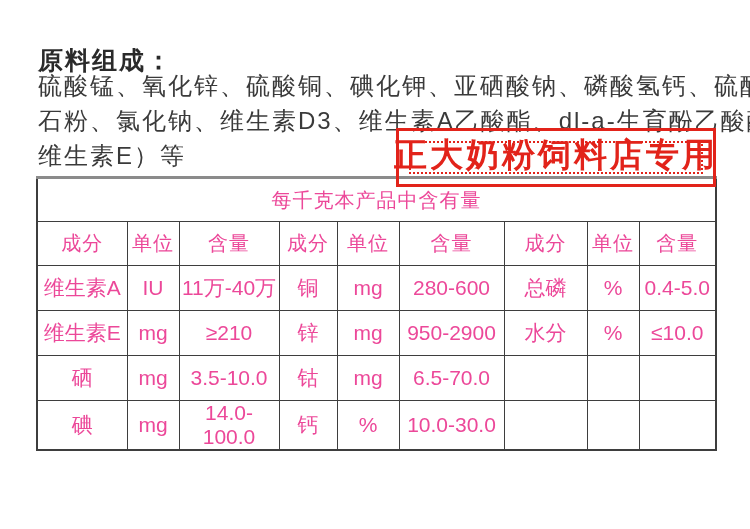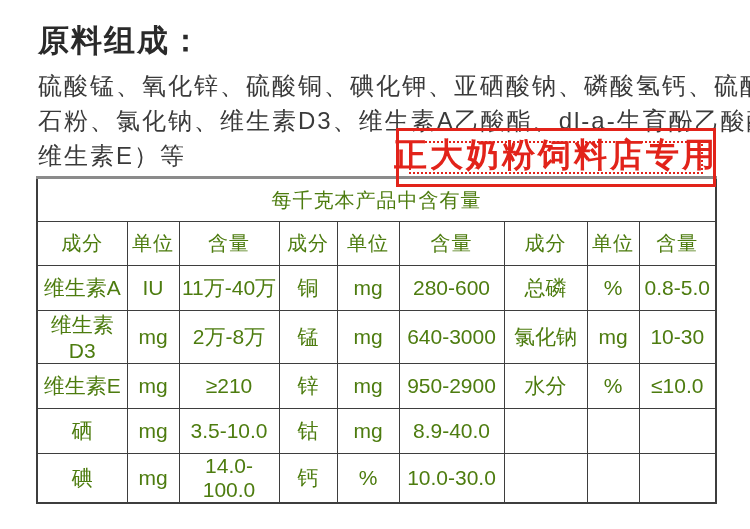--- a/index.html
+++ b/index.html
@@ -4,37 +4,37 @@
 <style>
   * { margin:0; padding:0; box-sizing:border-box; }
   html,body { background:#ffffff; }
   body {
     width:750px; height:529px;
     position:relative; overflow:hidden;
     font-family:"Liberation Sans","DejaVu Sans",sans-serif;
     color:#2e2e2e;
   }
   .heading {
-    position:absolute; left:38px; top:20px;
-    font-size:31px; font-weight:bold; color:#2a2a2a;
+    position:absolute; left:38px; top:44px;
+    font-size:25px; font-weight:bold; color:#2a2a2a;
     letter-spacing:2px;
     text-align:center;
   }
   .ingredients {
     position:absolute; left:38px; top:68px;
     font-size:24px; line-height:35px; color:#3a3a3a;
     letter-spacing:2px; white-space:nowrap;
   }
   .ingredients .line { display:block; }
 
   table.content {
     position:absolute; left:36px; top:176px;
     width:679px;
     border-collapse:collapse; table-layout:fixed;
-    color:#4d7c0f;
+    color:#ec4899;
     border:2px solid #3e3e3e;
     border-top:3px solid #8b8b8b;
   }
   table.content td {
     border:1px solid #3e3e3e;
     text-align:center; vertical-align:middle;
     padding:0; overflow:hidden;
   }
   tr.title-row td { height:44px; font-size:20px; letter-spacing:1px; }
   tr.header-row td { height:44px; font-size:20px; letter-spacing:1px;margin-left:46px; }
@@ -103,51 +103,40 @@
       </tr>
       <tr class="data-row">
         <td>维生素A</td>
         <td>IU</td>
         <td>11万-40万</td>
         <td>铜</td>
         <td>mg</td>
         <td>280-600</td>
         <td>总磷</td>
         <td>%</td>
-        <td>0.8-5.0</td>
-      </tr>
-      <tr class="data-row">
-        <td>维生素D3</td>
-        <td>mg</td>
-        <td>2万-8万</td>
-        <td>锰</td>
-        <td>mg</td>
-        <td>640-3000</td>
-        <td>氯化钠</td>
-        <td>mg</td>
-        <td>10-30</td>
+        <td>0.4-5.0</td>
       </tr>
       <tr class="data-row">
         <td>维生素E</td>
         <td>mg</td>
         <td>≥210</td>
         <td>锌</td>
         <td>mg</td>
         <td>950-2900</td>
         <td>水分</td>
         <td>%</td>
         <td>≤10.0</td>
       </tr>
       <tr class="data-row">
         <td>硒</td>
         <td>mg</td>
         <td>3.5-10.0</td>
         <td>钴</td>
         <td>mg</td>
-        <td>8.9-40.0</td>
+        <td>6.5-70.0</td>
         <td></td>
         <td></td>
         <td></td>
       </tr>
       <tr class="data-row">
         <td>碘</td>
         <td>mg</td>
         <td>14.0-100.0</td>
         <td>钙</td>
         <td>%</td>

